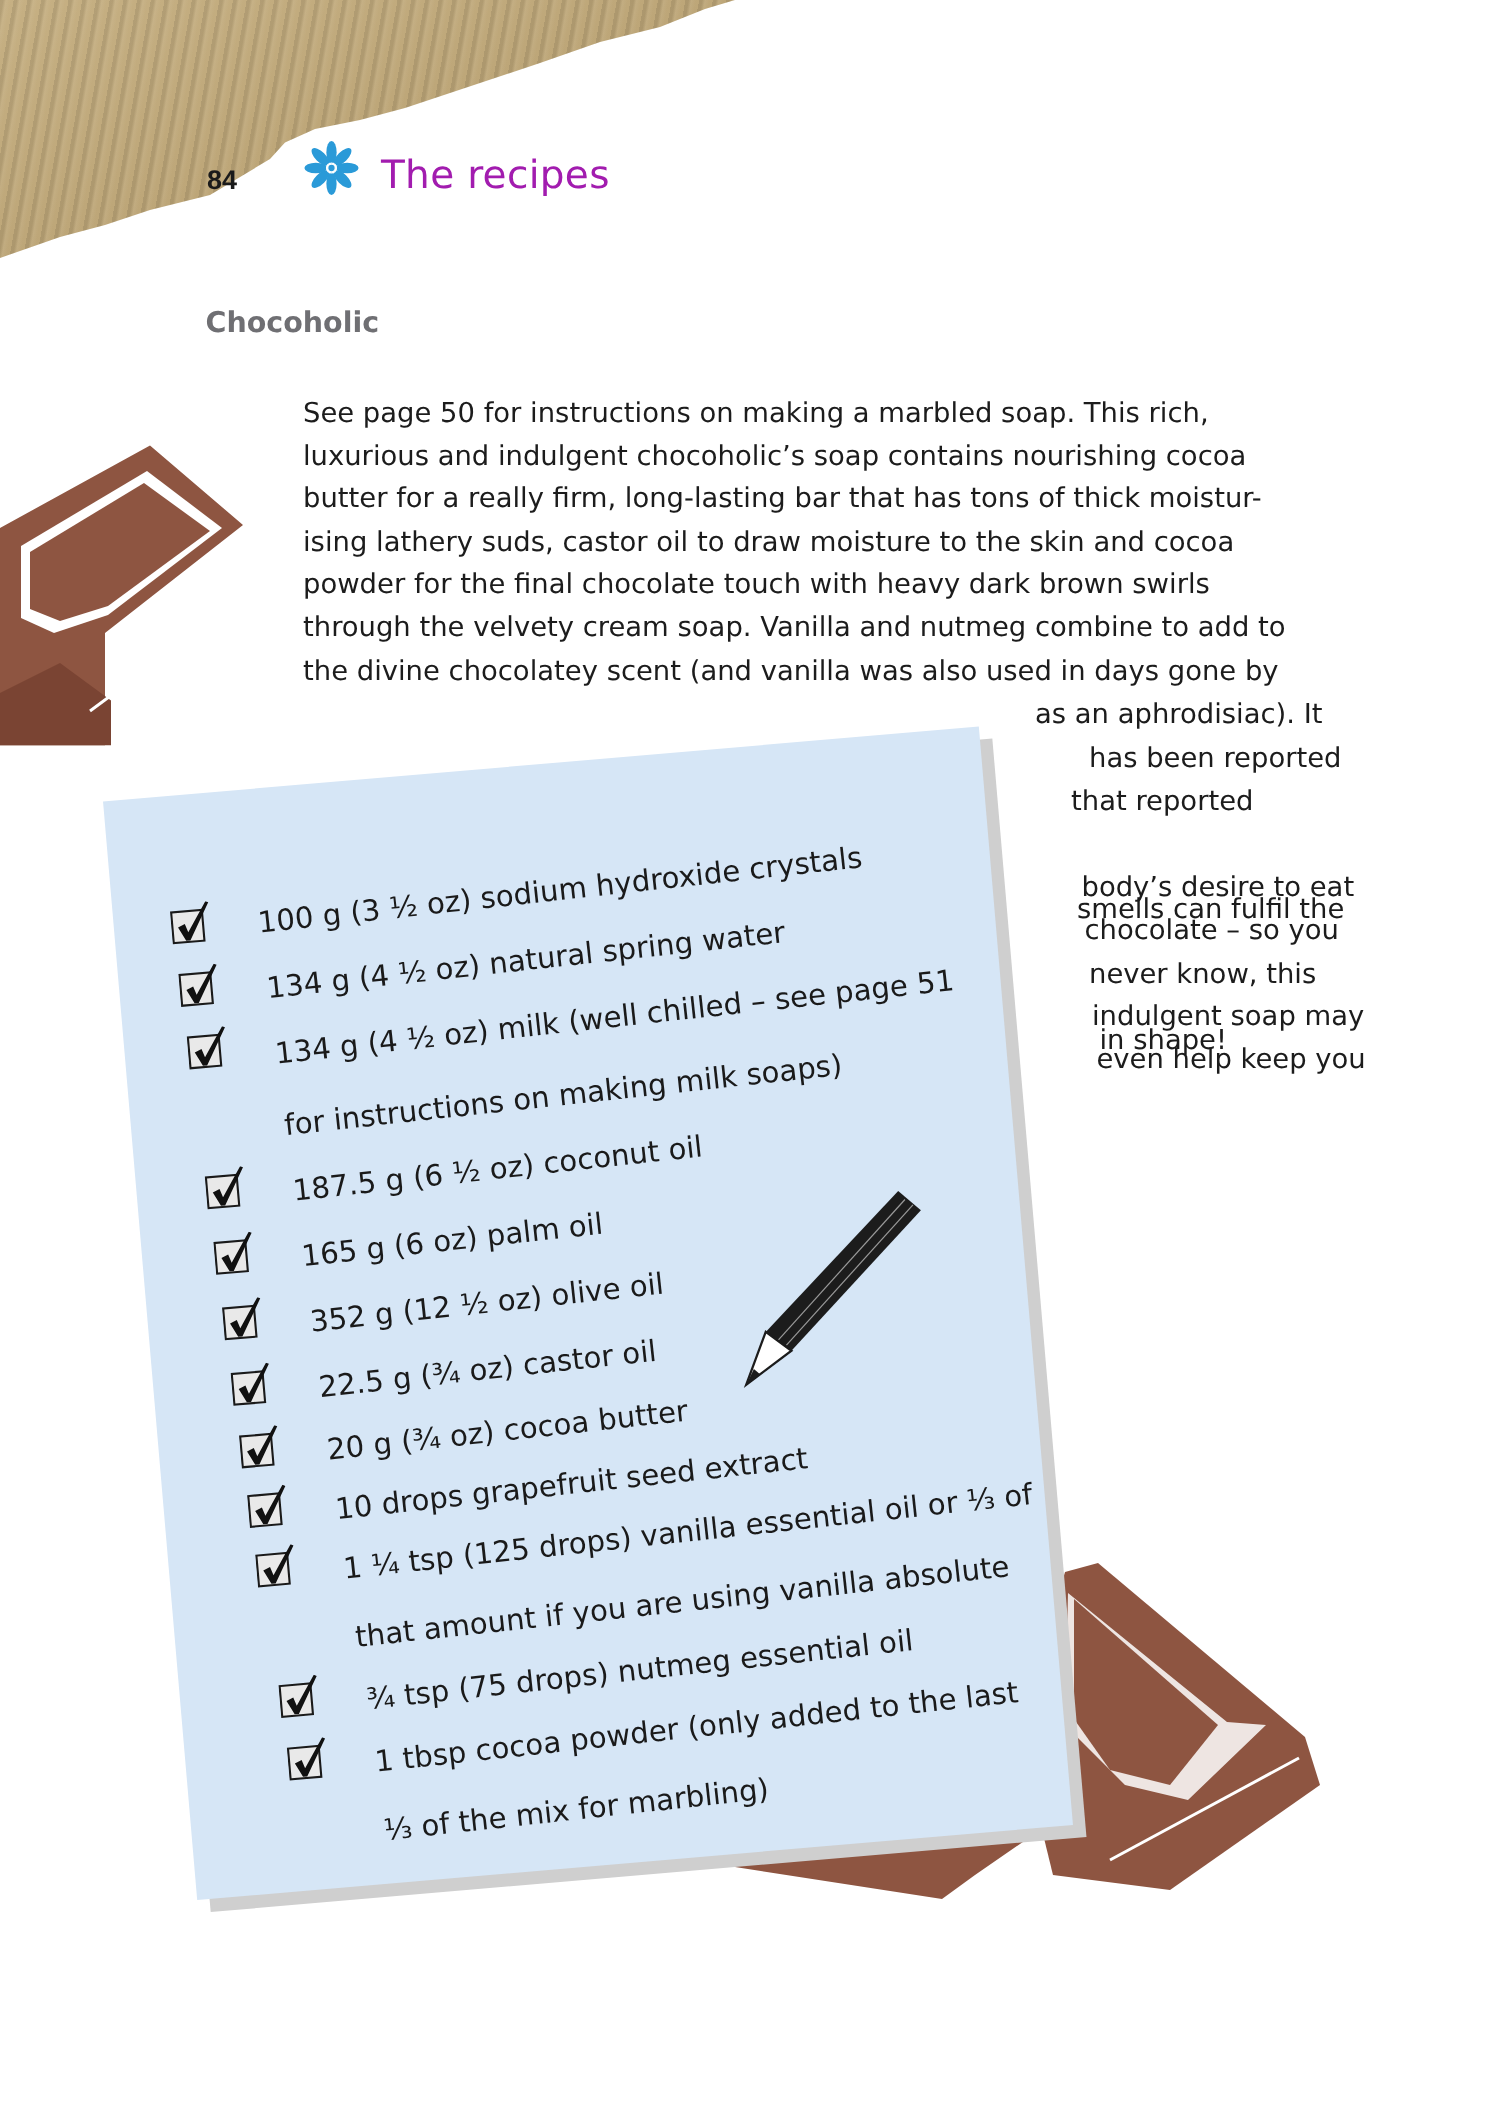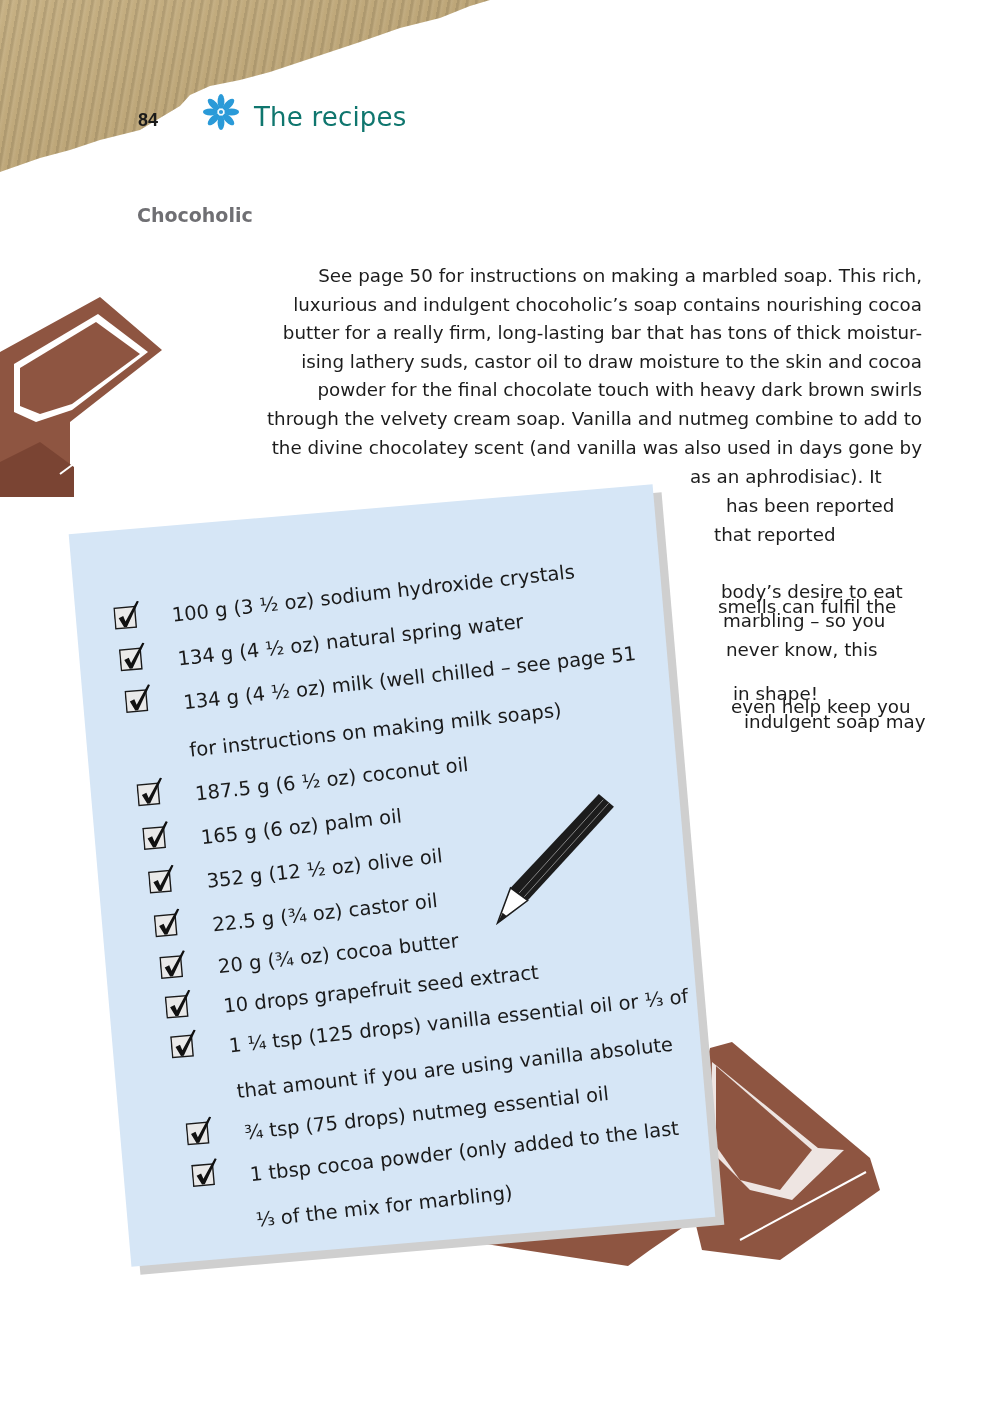--- a/index.html
+++ b/index.html
@@ -22,31 +22,31 @@
   .header {
     position: absolute; left: 138px; top: 92px; display: flex; align-items: center;
   }
   .page-num {
     font-family: "Liberation Sans", sans-serif; font-weight: bold; font-size: 18px; color: #1a1a1a;
     width: 64px;
     margin-top: 16px;
   }
   .flower { width: 38px; height: 38px; margin-right: 14px; }
   .section-title {
-    font-family: "DejaVu Sans", sans-serif; font-size: 26px; color: #0f766e; letter-spacing: 0.2px; margin-top: 10px;
+    font-family: "DejaVu Sans", sans-serif; font-size: 26px; color: #a21caf; letter-spacing: 0.2px; margin-top: 10px;
   }
   .recipe-title {
     position: absolute; left: 137px; top: 204px;
     font-family: "DejaVu Sans", sans-serif; font-weight: bold; font-size: 19px; color: #6f6f73;
   }
   .intro {
     position: absolute; left: 202px; top: 262px; width: 720px;
     font-size: 18.3px; line-height: 28.6px; color: #1c1c1c;
   }
-  .intro .line { display: block; white-space: nowrap; text-align: right; }
+  .intro .line { display: block; white-space: nowrap; }
   .wrap-line { position: absolute; font-size: 18.3px; white-space: nowrap; color: #1c1c1c; }
 
   
   .choc { position: absolute; }
 
   
   .card-shadow, .card {
     position: absolute; width: 586px; height: 735px;
     left: 99px; top: 508px;
     transform: rotate(-4.9deg); transform-origin: 50% 50%;
@@ -119,23 +119,23 @@
   <span class="line">powder for the final chocolate touch with heavy dark brown swirls</span>
   <span class="line">through the velvety cream soap. Vanilla and nutmeg combine to add to</span>
   <span class="line">the divine chocolatey scent (and vanilla was also used in days gone by</span>
 </div>
 
 <div class="wrap-line" style="left:690px; top:466px;">as an aphrodisiac). It</div>
 <div class="wrap-line" style="left:710px; top:495px;margin-left:16px;">has been reported</div>
 <div class="wrap-line" style="left:714px; top:524px;">that reported</div>
 <div class="wrap-line" style="left:718px; top:553px;margin-top:43px;">smells can fulfil the</div>
 <div class="wrap-line" style="left:721px; top:581px;">body’s desire to eat</div>
-<div class="wrap-line" style="left:723px; top:610px;">marbling – so you</div>
+<div class="wrap-line" style="left:723px; top:610px;">chocolate – so you</div>
 <div class="wrap-line" style="left:726px; top:639px;">never know, this</div>
-<div class="wrap-line" style="left:744px; top:667px;margin-top:44px;">indulgent soap may</div>
+<div class="wrap-line" style="left:728px; top:667px;">indulgent soap may</div>
 <div class="wrap-line" style="left:731px; top:696px;">even help keep you</div>
 <div class="wrap-line" style="left:733px; top:683px;">in shape!</div>
 
 <div class="card-shadow"></div>
 <div class="card">
   <div class="ingredients">
 
     <svg class="checkbox" style="left:38px; top:72px;" viewBox="0 0 30 30">
         <rect x="1" y="6" width="22" height="22" fill="#e9e9e9" stroke="#1a1a1a" stroke-width="1.5"></rect>
         <path d="M5 17 L10 15 L12 21 L26 0 L28 1 L13 27 L10 27 Z" fill="#111"></path>

